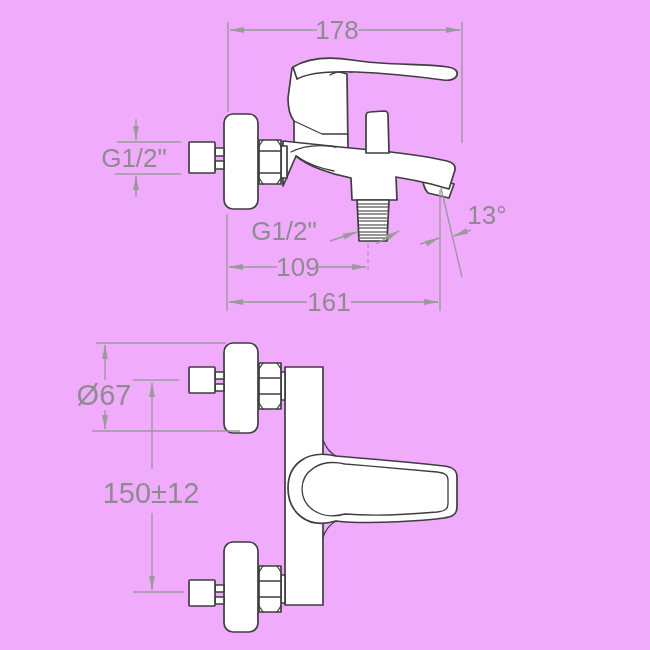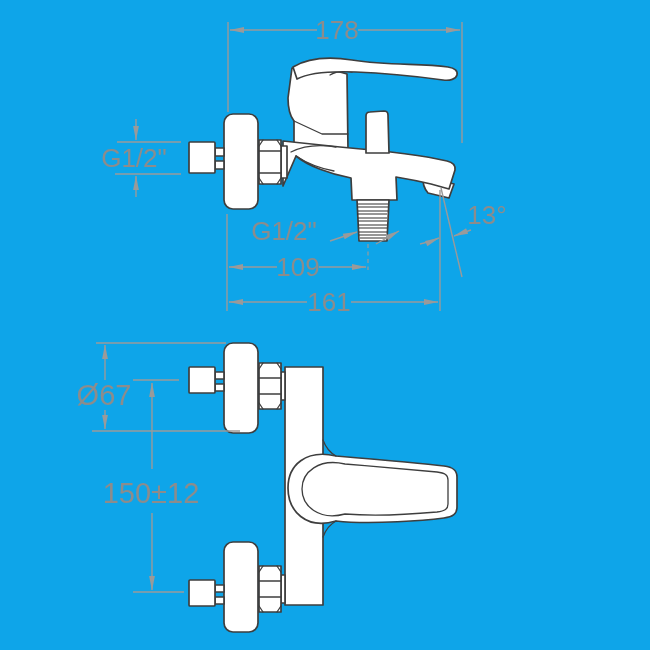--- a/index.html
+++ b/index.html
@@ -1,16 +1,16 @@
 <!DOCTYPE html>
 <html><head>
 <meta charset="utf-8">
 <style>
   html,body{margin:0;padding:0;background:#ffffff;}
-  .stage{position:relative;width:650px;height:650px;background:#0ea5e9;overflow:hidden;
+  .stage{position:relative;width:650px;height:650px;background:#f0abfc;overflow:hidden;
          font-family:"Liberation Sans", sans-serif;}
   svg{position:absolute;inset:0;}
   .obj{fill:#ffffff;stroke:#3e3e3e;stroke-width:1.7;stroke-linejoin:round;stroke-linecap:round;}
   .objline{fill:none;stroke:#3e3e3e;stroke-width:1.3;stroke-linejoin:round;stroke-linecap:round;}
   .hatch{fill:none;stroke:#2f2f2f;stroke-width:1.2;}
   .dim{fill:none;stroke:#9a9a9a;stroke-width:1.4;stroke-linecap:butt;}
   .dimdash{fill:none;stroke:#9a9a9a;stroke-width:1.2;stroke-dasharray:4 3.5;}
   text{fill:#8c8c8c;text-anchor:middle;}
   .t26{font-size:26px;}
   .t29{font-size:29px;}

